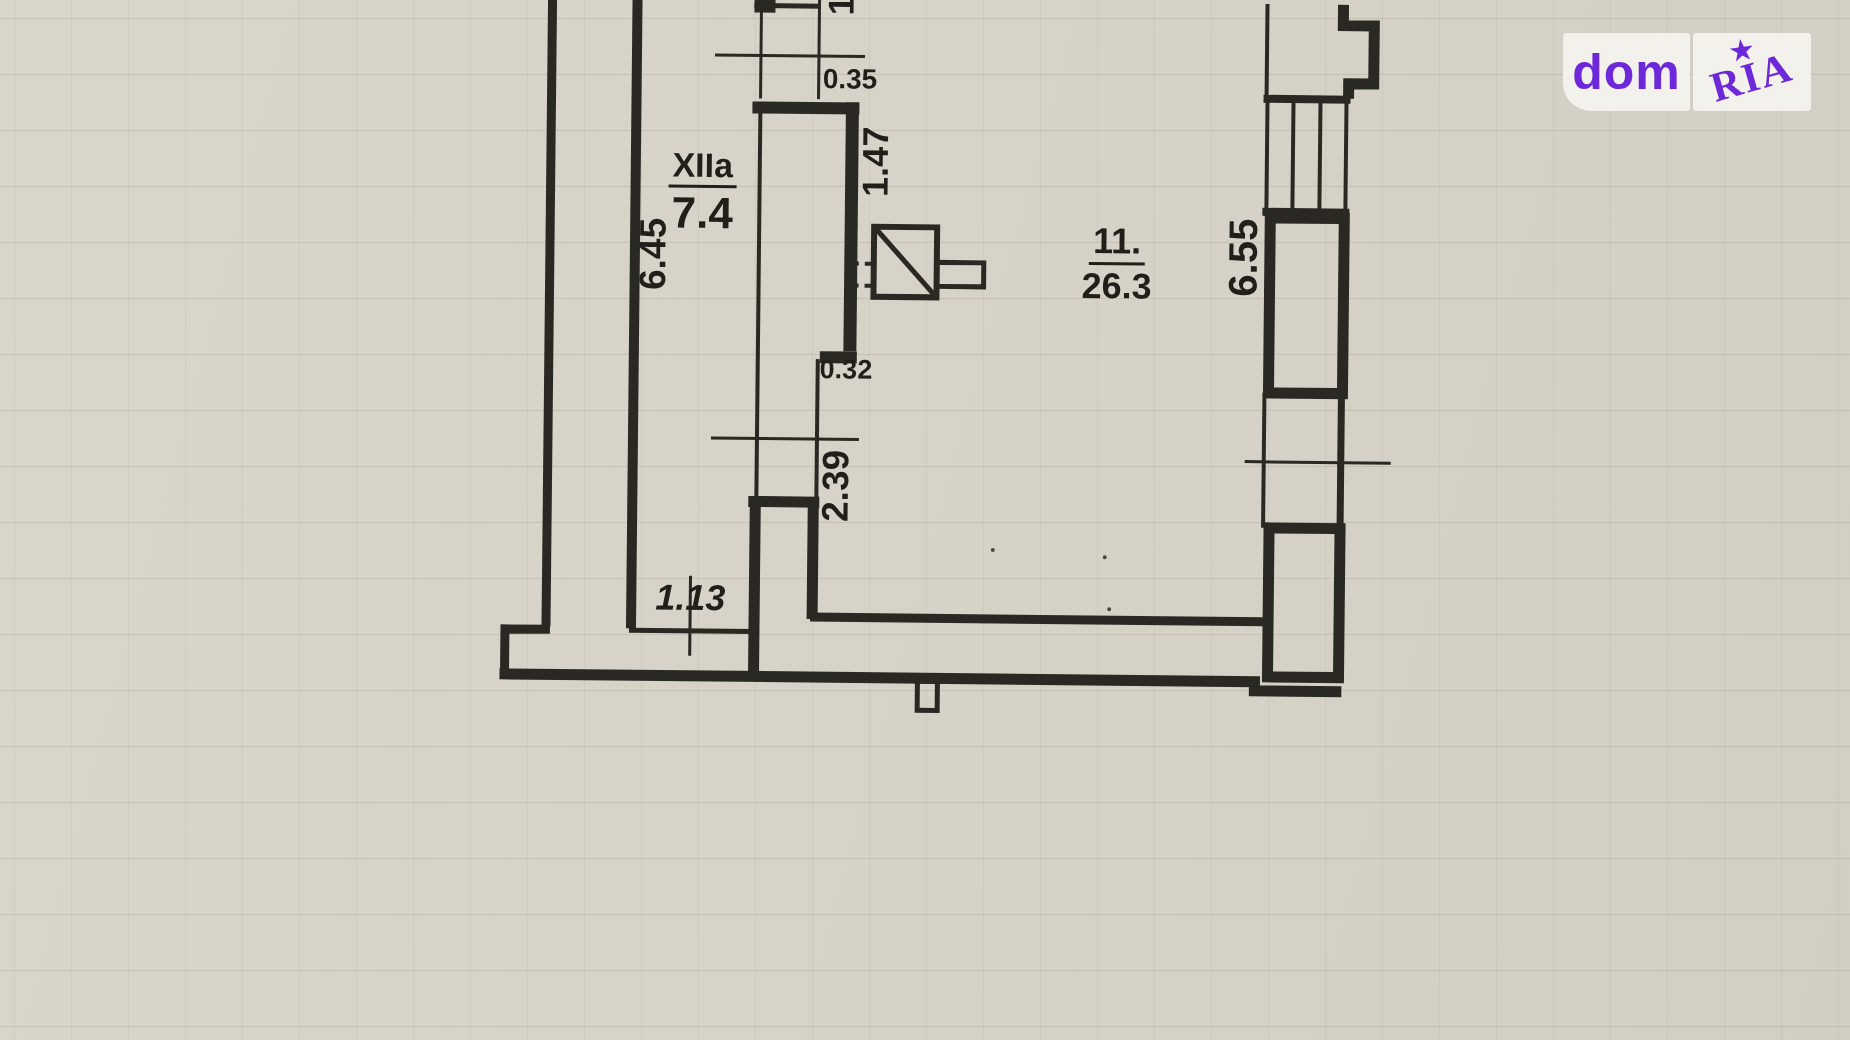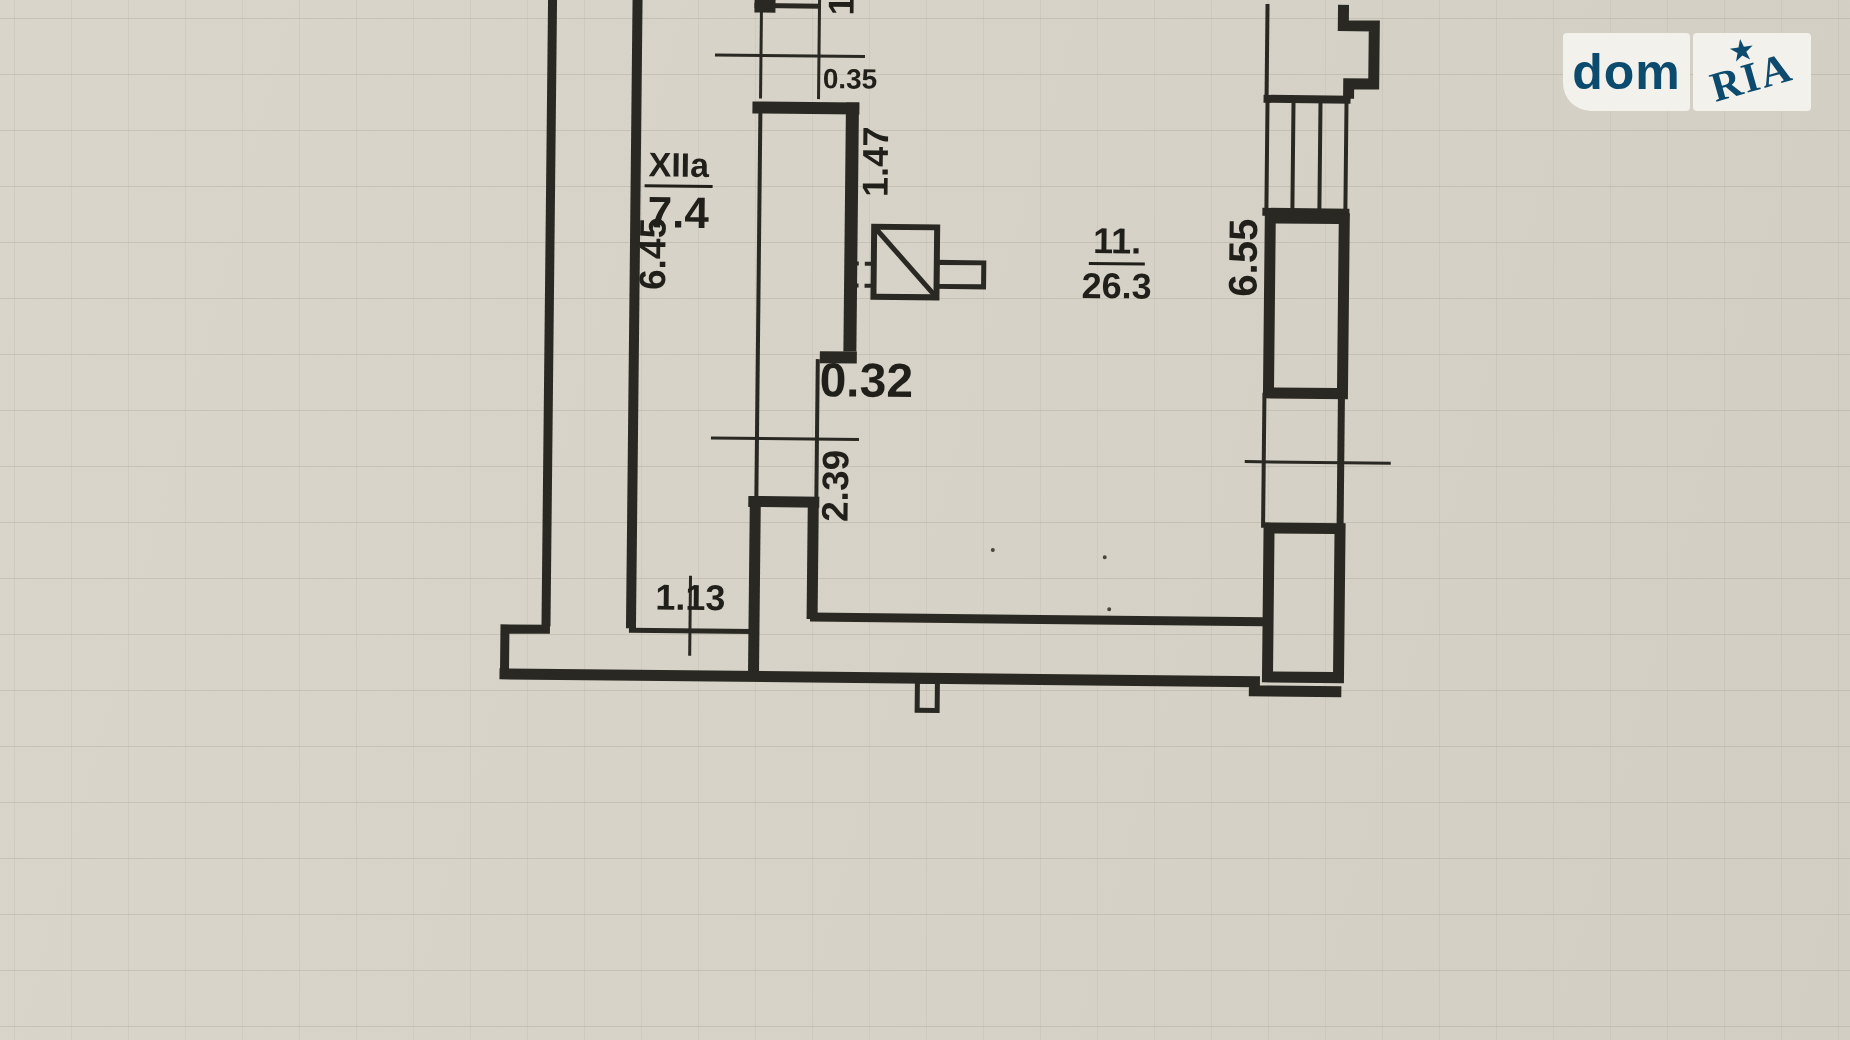--- a/index.html
+++ b/index.html
@@ -37,21 +37,21 @@
   .room-lbl .num{display:inline-block;border-bottom:3px solid #211f1a;padding:0 4px 3px 4px;}
   .room-lbl .area{margin-top:3px;}
   
   .wm{
     position:absolute;left:1563px;top:33px;
     display:flex;gap:3px;
   }
   .wm-box{
     background:#f3f1eb;
     height:78px;display:flex;align-items:center;justify-content:center;
-    color:#0c4a6e;
+    color:#6d28d9;
   }
   .wm-dom{
     width:127px;
     border-radius:4px 4px 4px 28px;
     font-size:50px;font-weight:700;letter-spacing:1px;
     font-family:"Liberation Sans",sans-serif;
   }
   .wm-ria{
     width:118px;border-radius:4px;
     position:relative;overflow:hidden;
@@ -135,29 +135,29 @@
     </svg>
 
     <div class="lbl rot" style="left:818px;top:-12px;width:40px;font-size:36px;">1</div>
 
     <div class="lbl" style="left:820px;top:66px;font-size:28px;">0.35</div>
 
     <div class="lbl rot" style="left:834px;top:144px;width:80px;font-size:36px;">1.47</div>
 
     <div class="lbl rot" style="left:607px;top:238px;width:90px;font-size:37px;">6.45</div>
 
-    <div class="lbl" style="left:820px;top:357px;font-size:48px;">0.32</div>
+    <div class="lbl" style="left:820px;top:357px;font-size:27px;">0.32</div>
 
     <div class="lbl rot" style="left:792px;top:468px;width:90px;font-size:37px;">2.39</div>
 
-    <div class="lbl" style="left:658px;top:582px;font-size:36px;">1.13</div>
+    <div class="lbl" style="left:658px;top:582px;font-size:36px;font-style:italic;">1.13</div>
 
     <div class="lbl rot" style="left:1192px;top:234px;width:100px;font-size:40px;">6.55</div>
 
-    <div class="lbl room-lbl" style="left:632px;top:150px;width:90px;font-size:34px;">
+    <div class="lbl room-lbl" style="left:656px;top:150px;width:90px;font-size:34px;">
       <span class="num">XIIa</span>
       <div class="area" style="font-size:44px;">7.4</div>
     </div>
 
     <div class="lbl room-lbl" style="left:1066px;top:221px;width:100px;font-size:36px;">
       <span class="num">11.</span>
       <div class="area">26.3</div>
     </div>
   </div>
 

